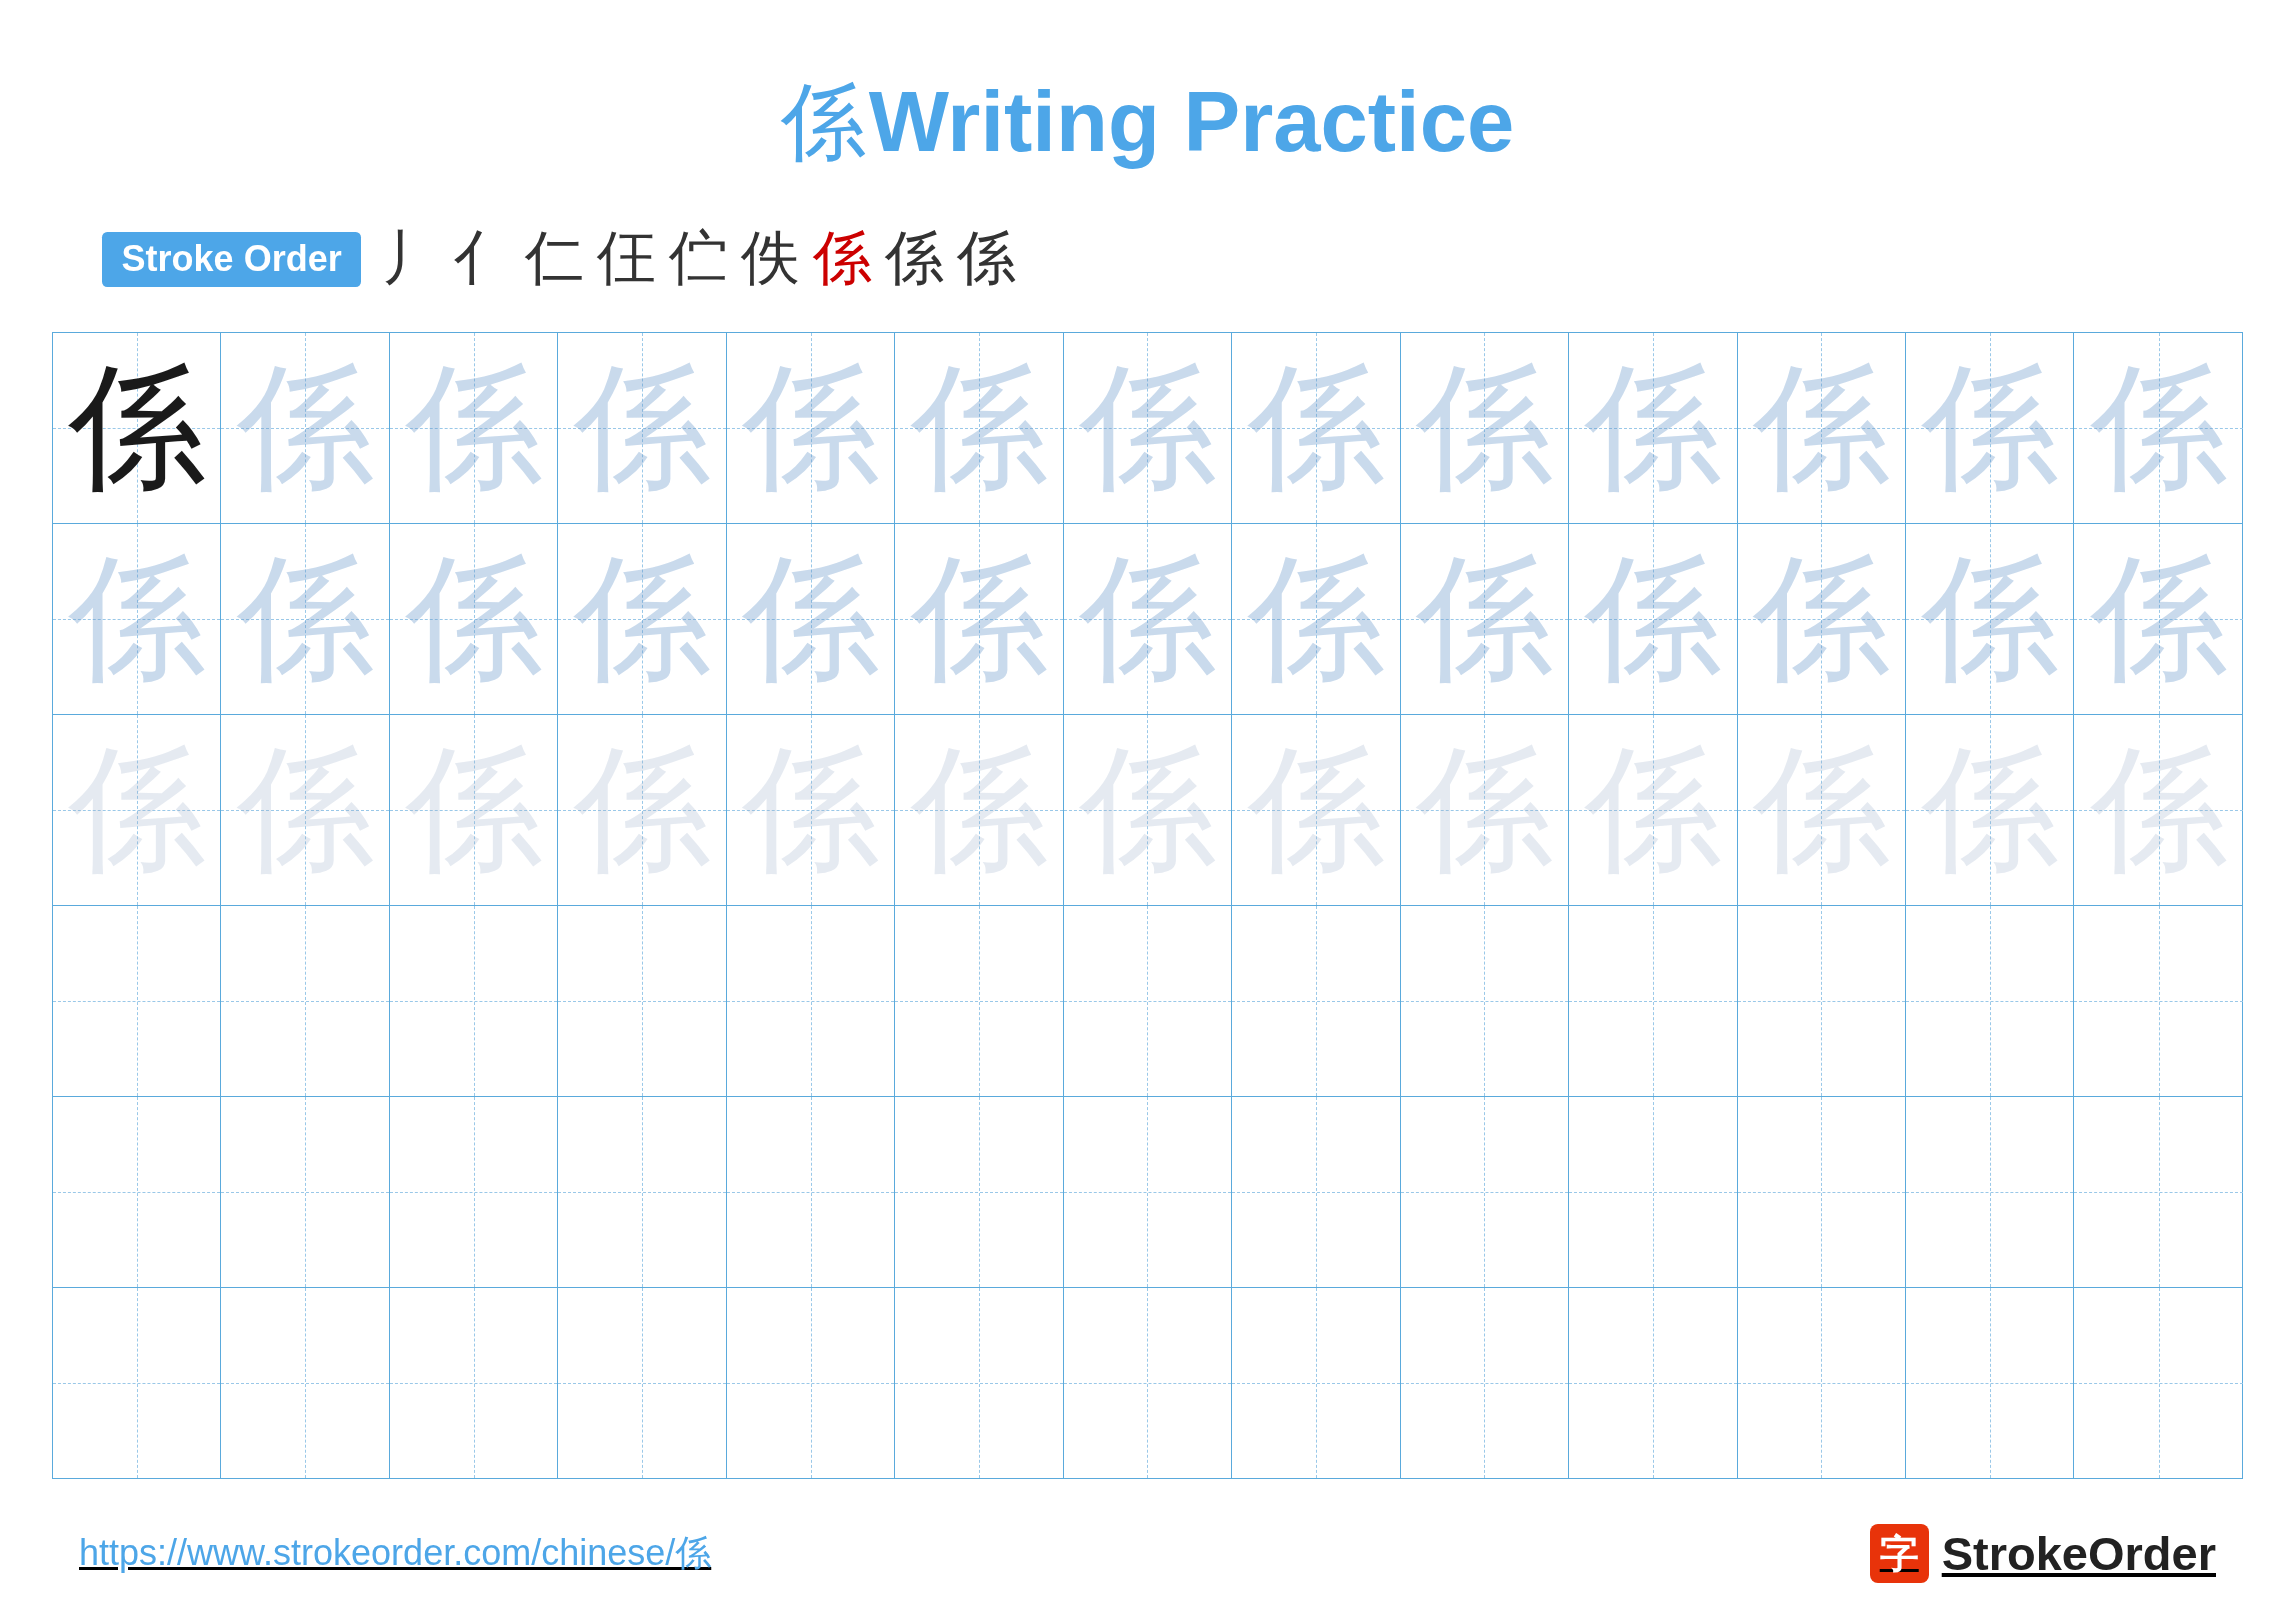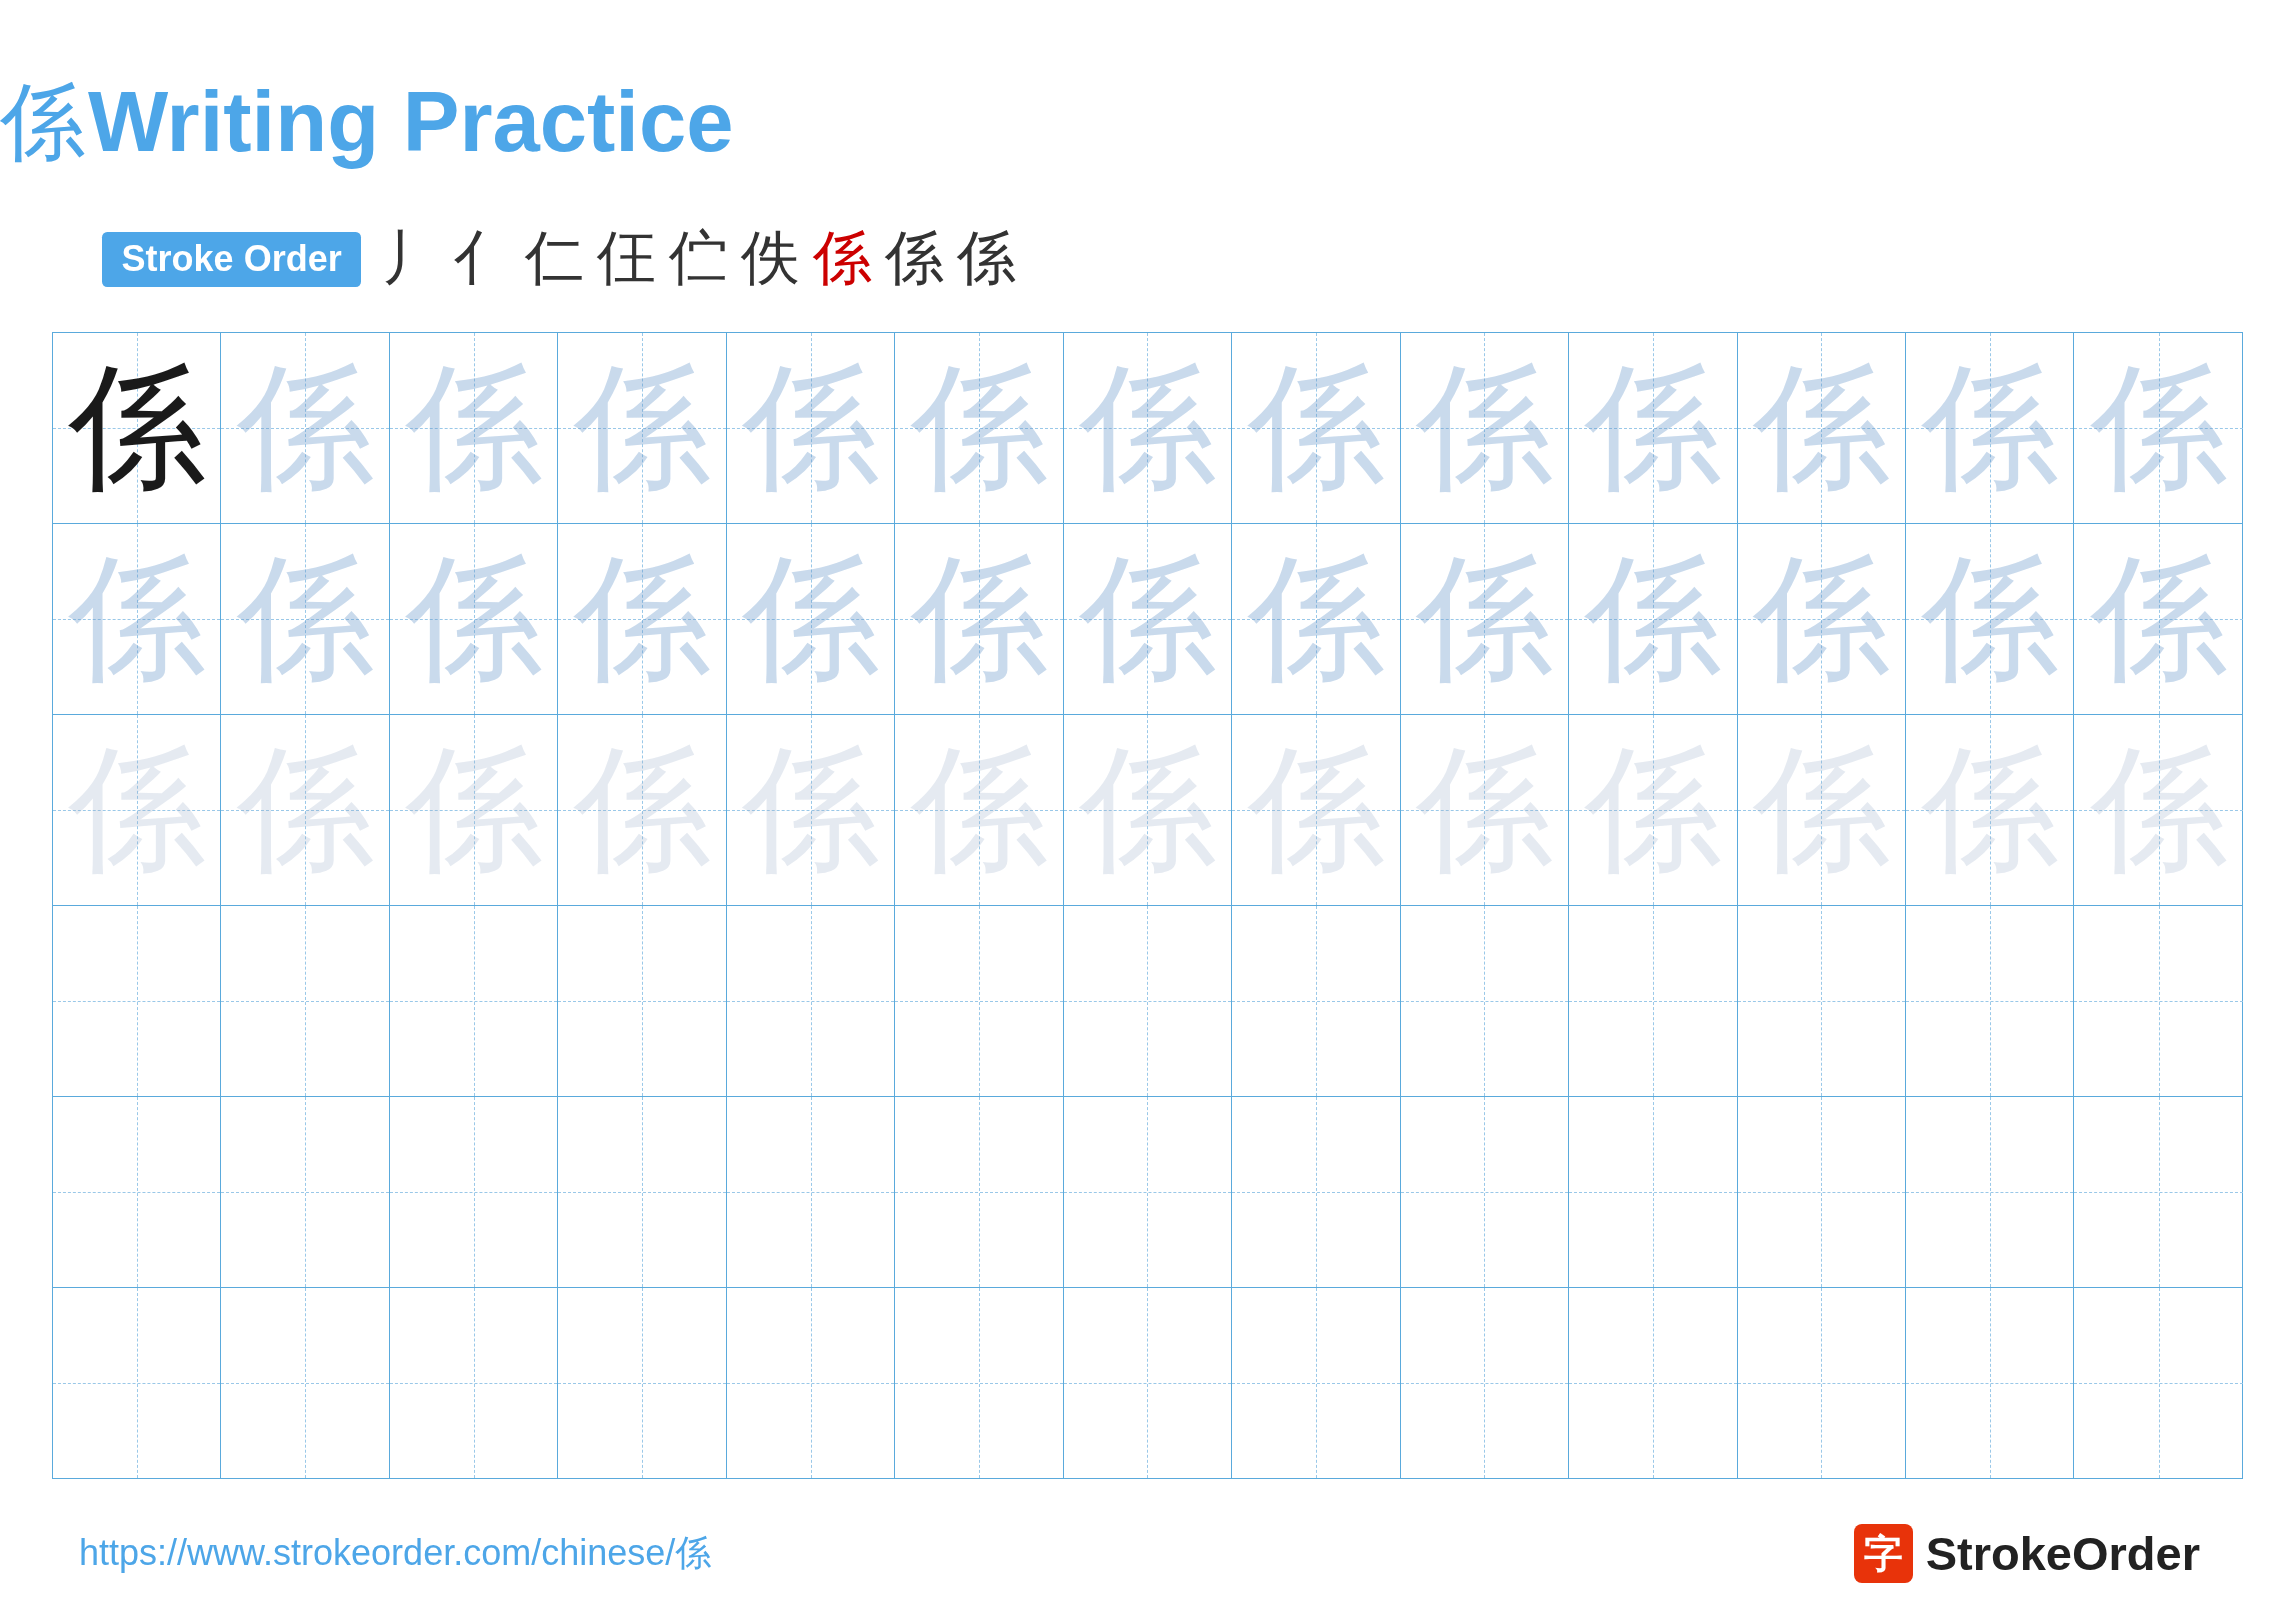--- a/index.html
+++ b/index.html
@@ -6,21 +6,21 @@
     body {
       width: 2295px;
       height: 1622px;
       background: #ffffff;
       font-family: Arial, sans-serif;
       position: relative;
       overflow: hidden;
     }
 
     .page-title {
-      text-align: left;
+      text-align: center;
       padding-top: 65px;
       margin-bottom: 39px;
     }
     .page-title span.chinese {
       color: #4da6e8;
       font-size: 85px;
       font-weight: normal;
     }
     .page-title span.english {
       color: #4da6e8;
@@ -122,25 +122,26 @@
       color: rgba(100,150,200,0.35);
     }
     .char-light2 {
       color: rgba(150,170,200,0.25);
     }
 
     .footer {
       position: absolute;
       bottom: 39px;
       left: 0;
-      right: 16px;
+      right: 0;
       display: flex;
       align-items: center;
       justify-content: space-between;
       padding: 0 79px;
+      text-decoration: underline;
     }
     .footer-url {
       color: #4da6e8;
       font-size: 36px;
     }
     .footer-logo {
       display: flex;
       align-items: center;
       gap: 13px;
     }

